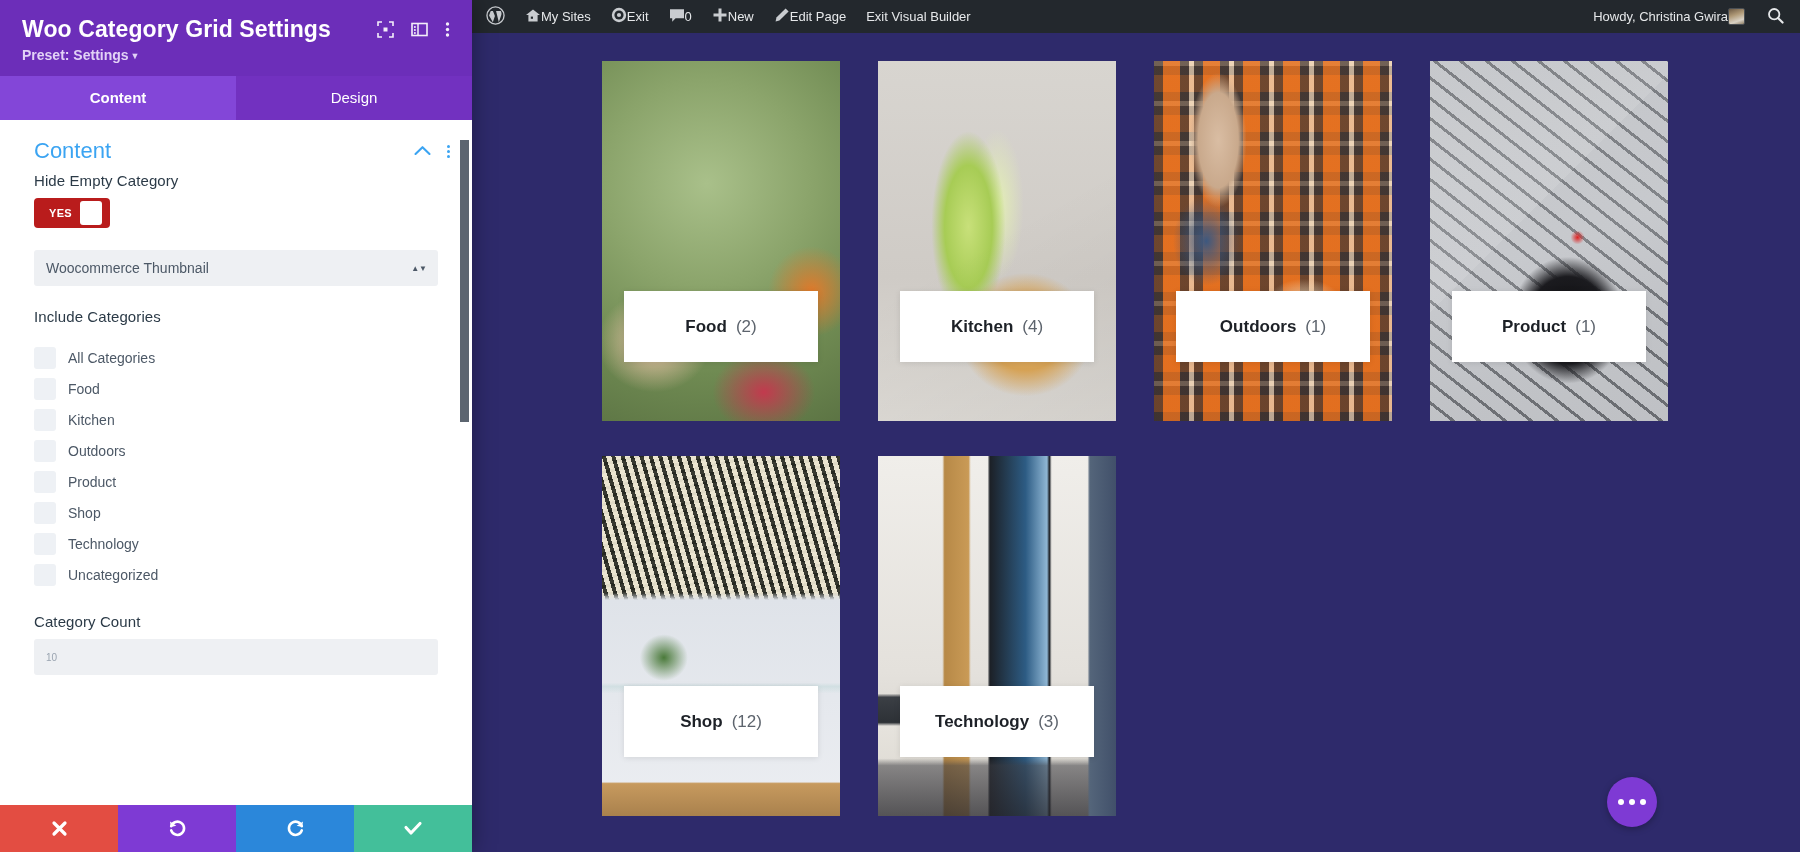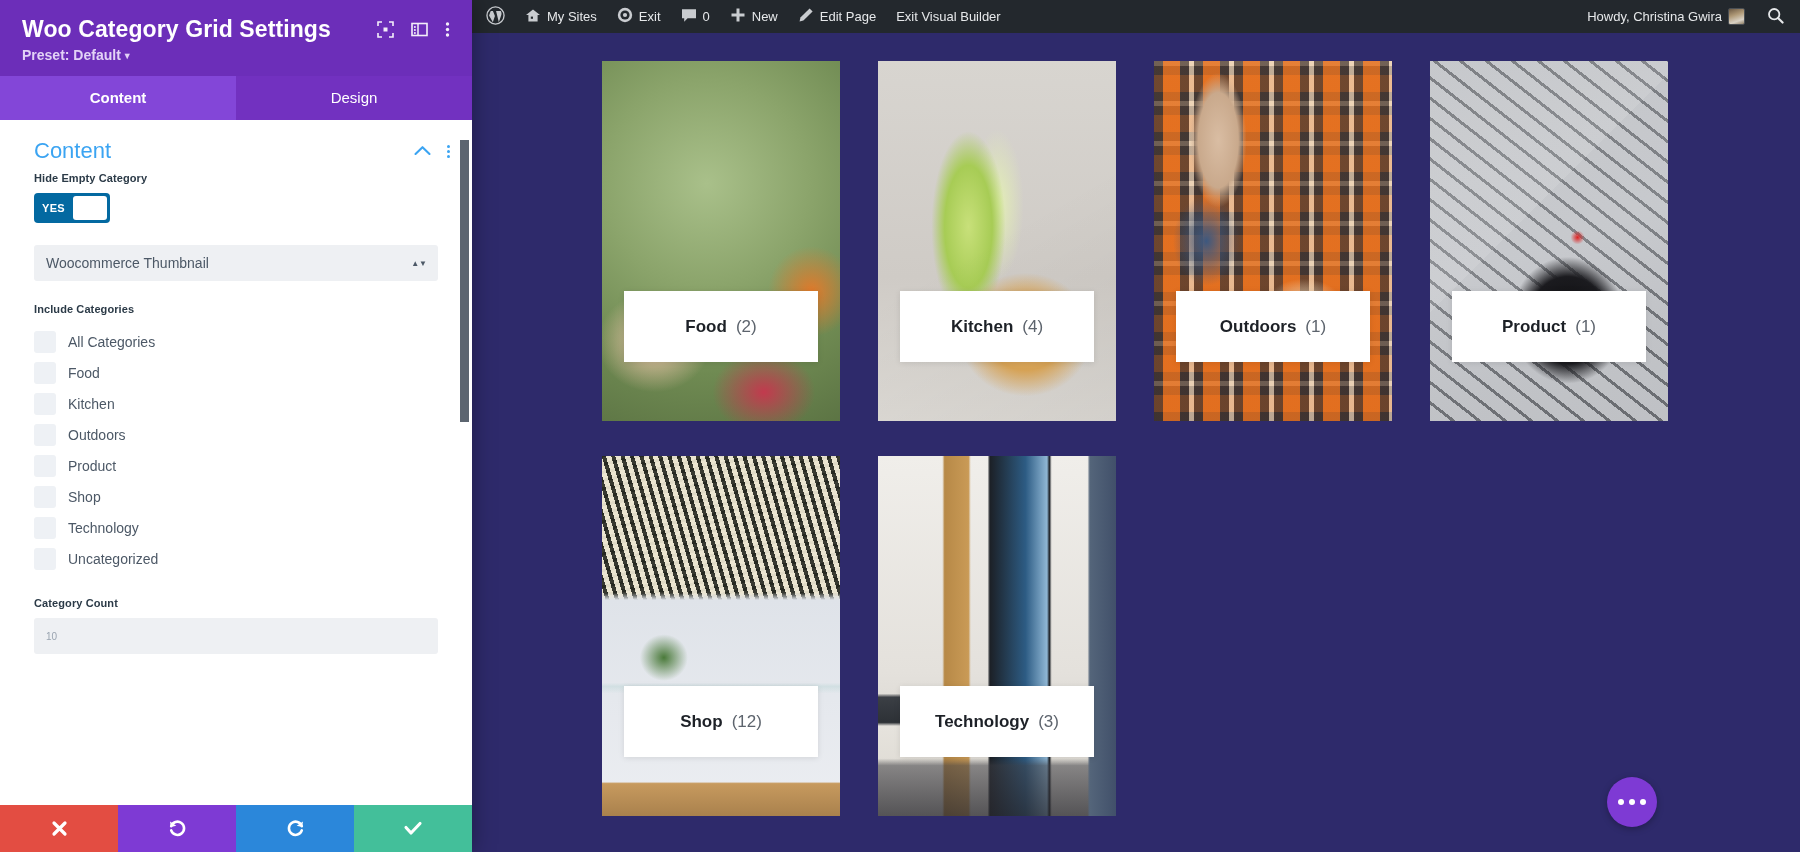--- a/index.html
+++ b/index.html
@@ -84,33 +84,33 @@
     flex: 1;
     font-weight: normal;
   }
   .section-ctrl { display: flex; align-items: center; gap: 16px; }
   .chev-up { color: #3ba4f2; }
   .dots-v { display: flex; flex-direction: column; gap: 2px; cursor: pointer; }
   .dots-v i { width: 3px; height: 3px; background: #3ba4f2; border-radius: 50%; display: block; }
 
   .field { padding: 0 34px; margin-bottom: 22px; }
   .field-label {
-    font-size: 11px;
+    font-size: 15px;
     color: #2b3a47;
-    font-weight: bold;
+    font-weight: normal;
     margin-bottom: 9px;
     letter-spacing: .1px;
   }
   .toggle {
     display: inline-flex;
     align-items: center;
     width: 76px; height: 30px;
-    background: #0369a1;
+    background: #b91c1c;
     border-radius: 4px;
-    padding: 1px;
+    padding: 8px;
     cursor: pointer;
   }
   .toggle-text {
     color: #fff; font-size: 11px; font-weight: bold;
     padding: 0 8px 0 7px; letter-spacing: .3px;
   }
   .toggle-knob {
     width: 34px; height: 24px; background: #fff; border-radius: 3px;
   }
   .select-box {
@@ -123,21 +123,21 @@
     font-size: 14px;
     color: #4c5866;
     cursor: pointer;
   }
   .select-arrows {
     position: absolute; right: 11px; top: 50%;
     transform: translateY(-50%);
     display: flex; flex-direction: column; gap: 2px;
     color: #4c5866; font-size: 8px; line-height: 7px;
   }
-  .checklist { margin-top: 12px; }
+  .checklist { margin-top: 18px; }
   .check-row {
     display: flex; align-items: center;
     padding: 4px 0 5px 0;
     cursor: pointer;
   }
   .checkbox {
     width: 22px; height: 22px;
     background: #eef1f5;
     border-radius: 3px;
     flex: none;
@@ -192,21 +192,20 @@
     left: 472px; top: 0;
     width: 1328px; height: 33px;
     background: #23282d;
     display: flex; align-items: center;
     color: #e6e8ea;
     font-size: 13px;
     z-index: 30;
   }
   .ab-item {
     display: flex; align-items: center;
-    gap: 6px;
     height: 33px;
     padding: 0 10px;
     cursor: pointer;
     color: #e6e8ea;
     white-space: nowrap;
   }
   .ab-item:first-child { padding-left: 14px; }
   .ab-spacer { flex: 1; }
   .ab-avatar {
     width: 17px; height: 17px;
@@ -361,21 +360,21 @@
           <span class="hicon">
             <svg width="5" height="17" viewBox="0 0 5 17">
               <circle cx="2.5" cy="3" r="1.7" fill="#fff"></circle>
               <circle cx="2.5" cy="8.5" r="1.7" fill="#fff"></circle>
               <circle cx="2.5" cy="14" r="1.7" fill="#fff"></circle>
             </svg>
           </span>
         </div>
       </div>
       <div class="panel-preset">
-        <span>Preset: Default</span><span class="caret-dn">▼</span>
+        <span>Preset: Settings</span><span class="caret-dn">▼</span>
       </div>
     </div>
 
     <div class="panel-tabs">
       <div class="panel-tab active">Content</div>
       <div class="panel-tab">Design</div>
     </div>
 
     <div class="panel-body">
       <div class="panel-scroll">

